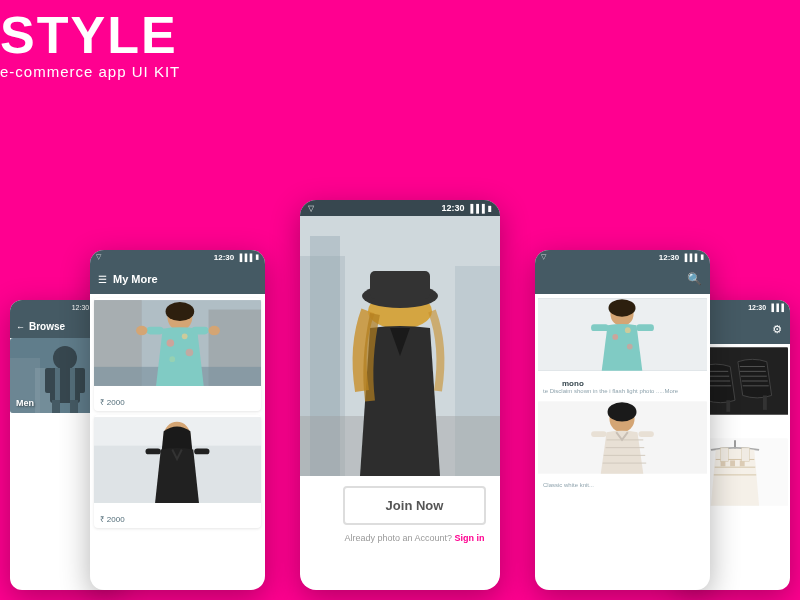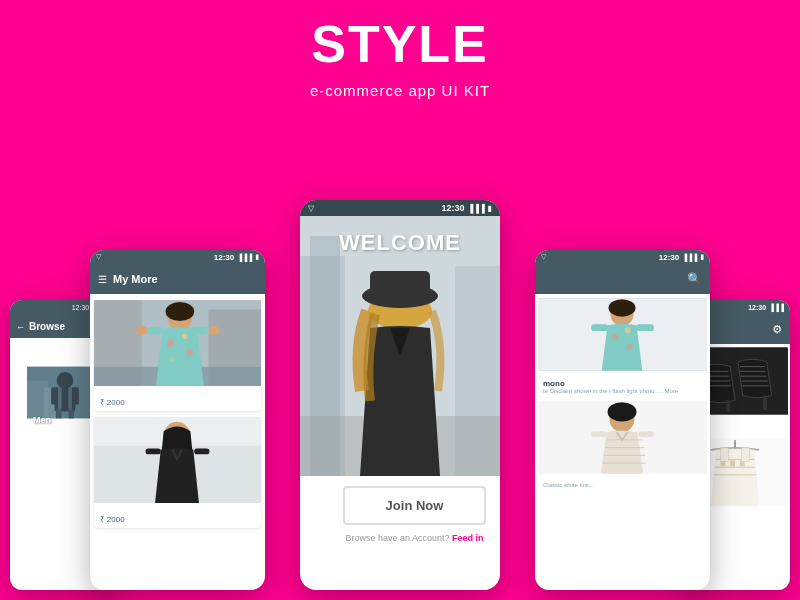--- a/index.html
+++ b/index.html
@@ -7,36 +7,36 @@
       width: 800px;
       height: 600px;
       background: #FF0090;
       font-family: 'Arial', sans-serif;
       overflow: hidden;
       position: relative;
     }
 
     
     .header {
-      text-align: center;
-      padding: 18px 0 10px;
+      text-align: left;
+      padding: 9px 0 10px;
     }
     .header-title {
       font-size: 52px;
       font-weight: 900;
       color: white;
       letter-spacing: 2px;
       line-height: 1;
     }
     .header-subtitle {
       font-size: 15px;
       color: white;
       font-weight: 400;
       letter-spacing: 1px;
-      margin-top: 12px;
+      margin-top: 2px;
     }
 
     
     .phones-container {
       display: flex;
       justify-content: center;
       align-items: flex-end;
       position: absolute;
       bottom: 0;
       left: 0;
@@ -227,20 +227,21 @@
     }
     .right-card-info {
       padding: 3px 5px;
       font-size: 7px;
       color: #546e7a;
     }
     .product-name {
       font-weight: bold;
       font-size: 8px;
       color: #37474f;
+      margin-left: 19px;
     }
     .product-desc {
       font-size: 6px;
       color: #90a4ae;
       overflow: hidden;
       text-overflow: ellipsis;
       white-space: nowrap;
     }
     .browse-bar {
       background: #455a64;
@@ -250,21 +251,21 @@
       gap: 4px;
       height: 24px;
     }
     .browse-title {
       color: white;
       font-size: 10px;
       font-weight: bold;
     }
     .browse-section {
       position: relative;
-      margin: 17px;
+      margin: 0;
       height: 75px;
       border-radius: 3px;
       overflow: hidden;
     }
     .browse-section-label {
       position: absolute;
       bottom: 5px;
       left: 6px;
       color: white;
       font-size: 9px;
@@ -413,28 +414,27 @@
         <rect x="70" y="55" width="60" height="28" fill="#333" rx="5"></rect>
 
         <path d="M70 112 Q100 108 130 112 L140 260 H60 Z" fill="#2d2d2d"></path>
 
         <path d="M90 112 L100 140 L110 112" fill="#1a1a1a"></path>
 
         <path d="M68 95 Q55 130 62 175" stroke="#c8902a" stroke-width="14" fill="none" opacity="0.8"></path>
         <path d="M132 95 Q145 130 138 175" stroke="#c8902a" stroke-width="8" fill="none" opacity="0.6"></path>
         <path d="M75 98 Q65 145 70 185" stroke="#b07d20" stroke-width="10" fill="none" opacity="0.7"></path>
       </svg>
-      <div class="welcome-text">WELCOME</div>
     </div>
 
     <div class="welcome-bottom">
       <div class="join-now-btn">Join Now</div>
       <div class="already-account">
-        <span>Browse have an Account?</span>
-        <span class="sign-in-link">Feed in</span>
+        <span>Already photo an Account?</span>
+        <span class="sign-in-link">Sign in</span>
       </div>
     </div>
   </div>
 
   <div class="phone phone-right">
     <div class="status-bar">
       <span style="font-size:7px; margin-right:auto; opacity:0.7">▽</span>
       <span style="font-size:8px; font-weight:bold;">12:30</span>
       <span style="font-size:7px;">▐▐▐</span>
       <span style="font-size:7px;">▮</span>

